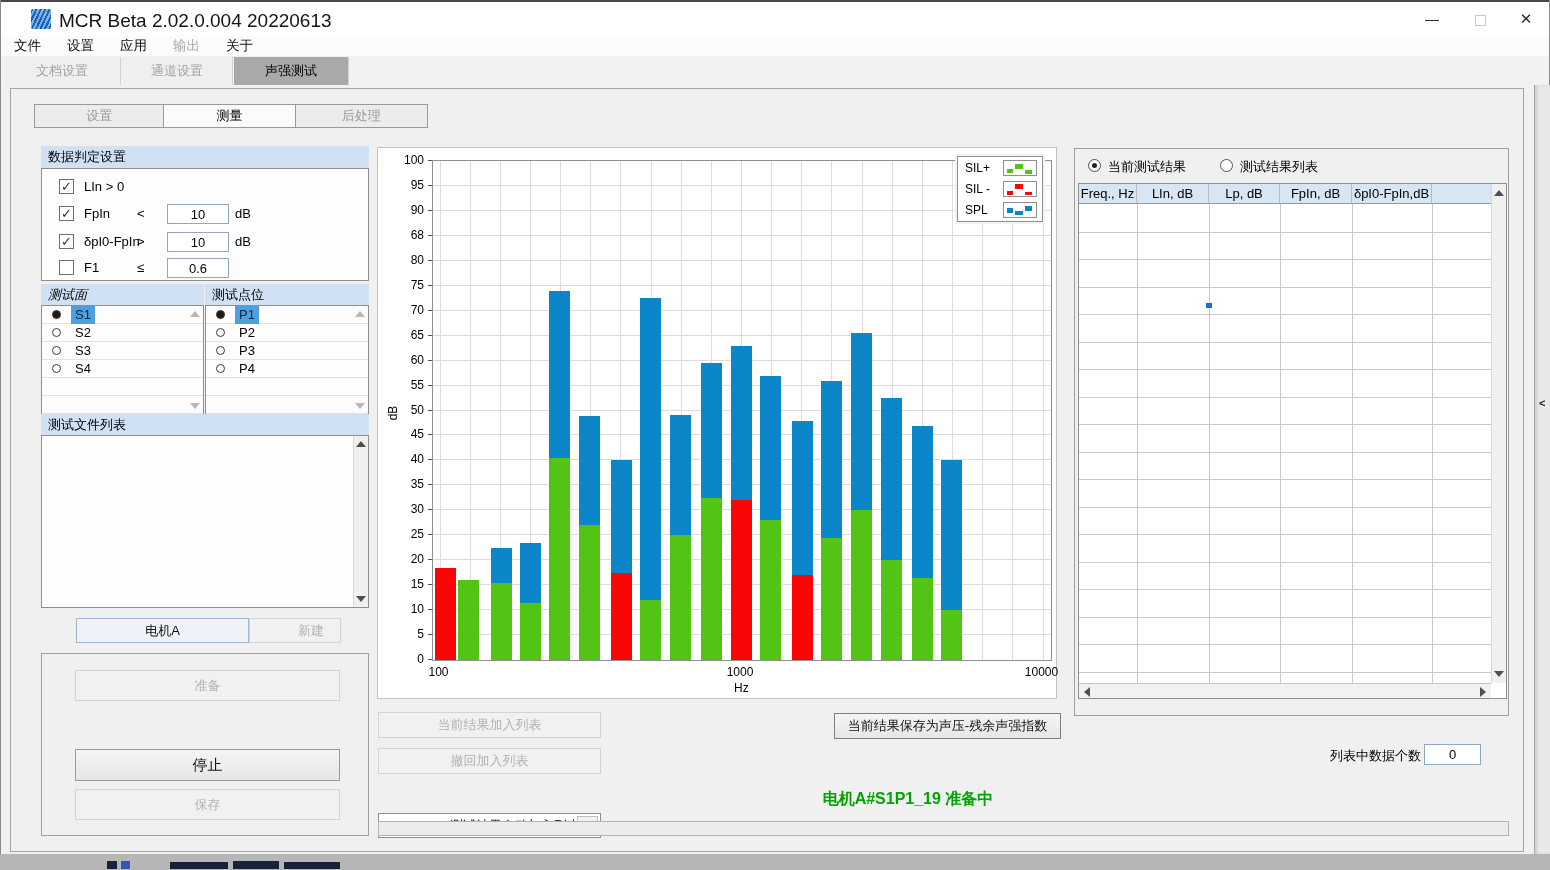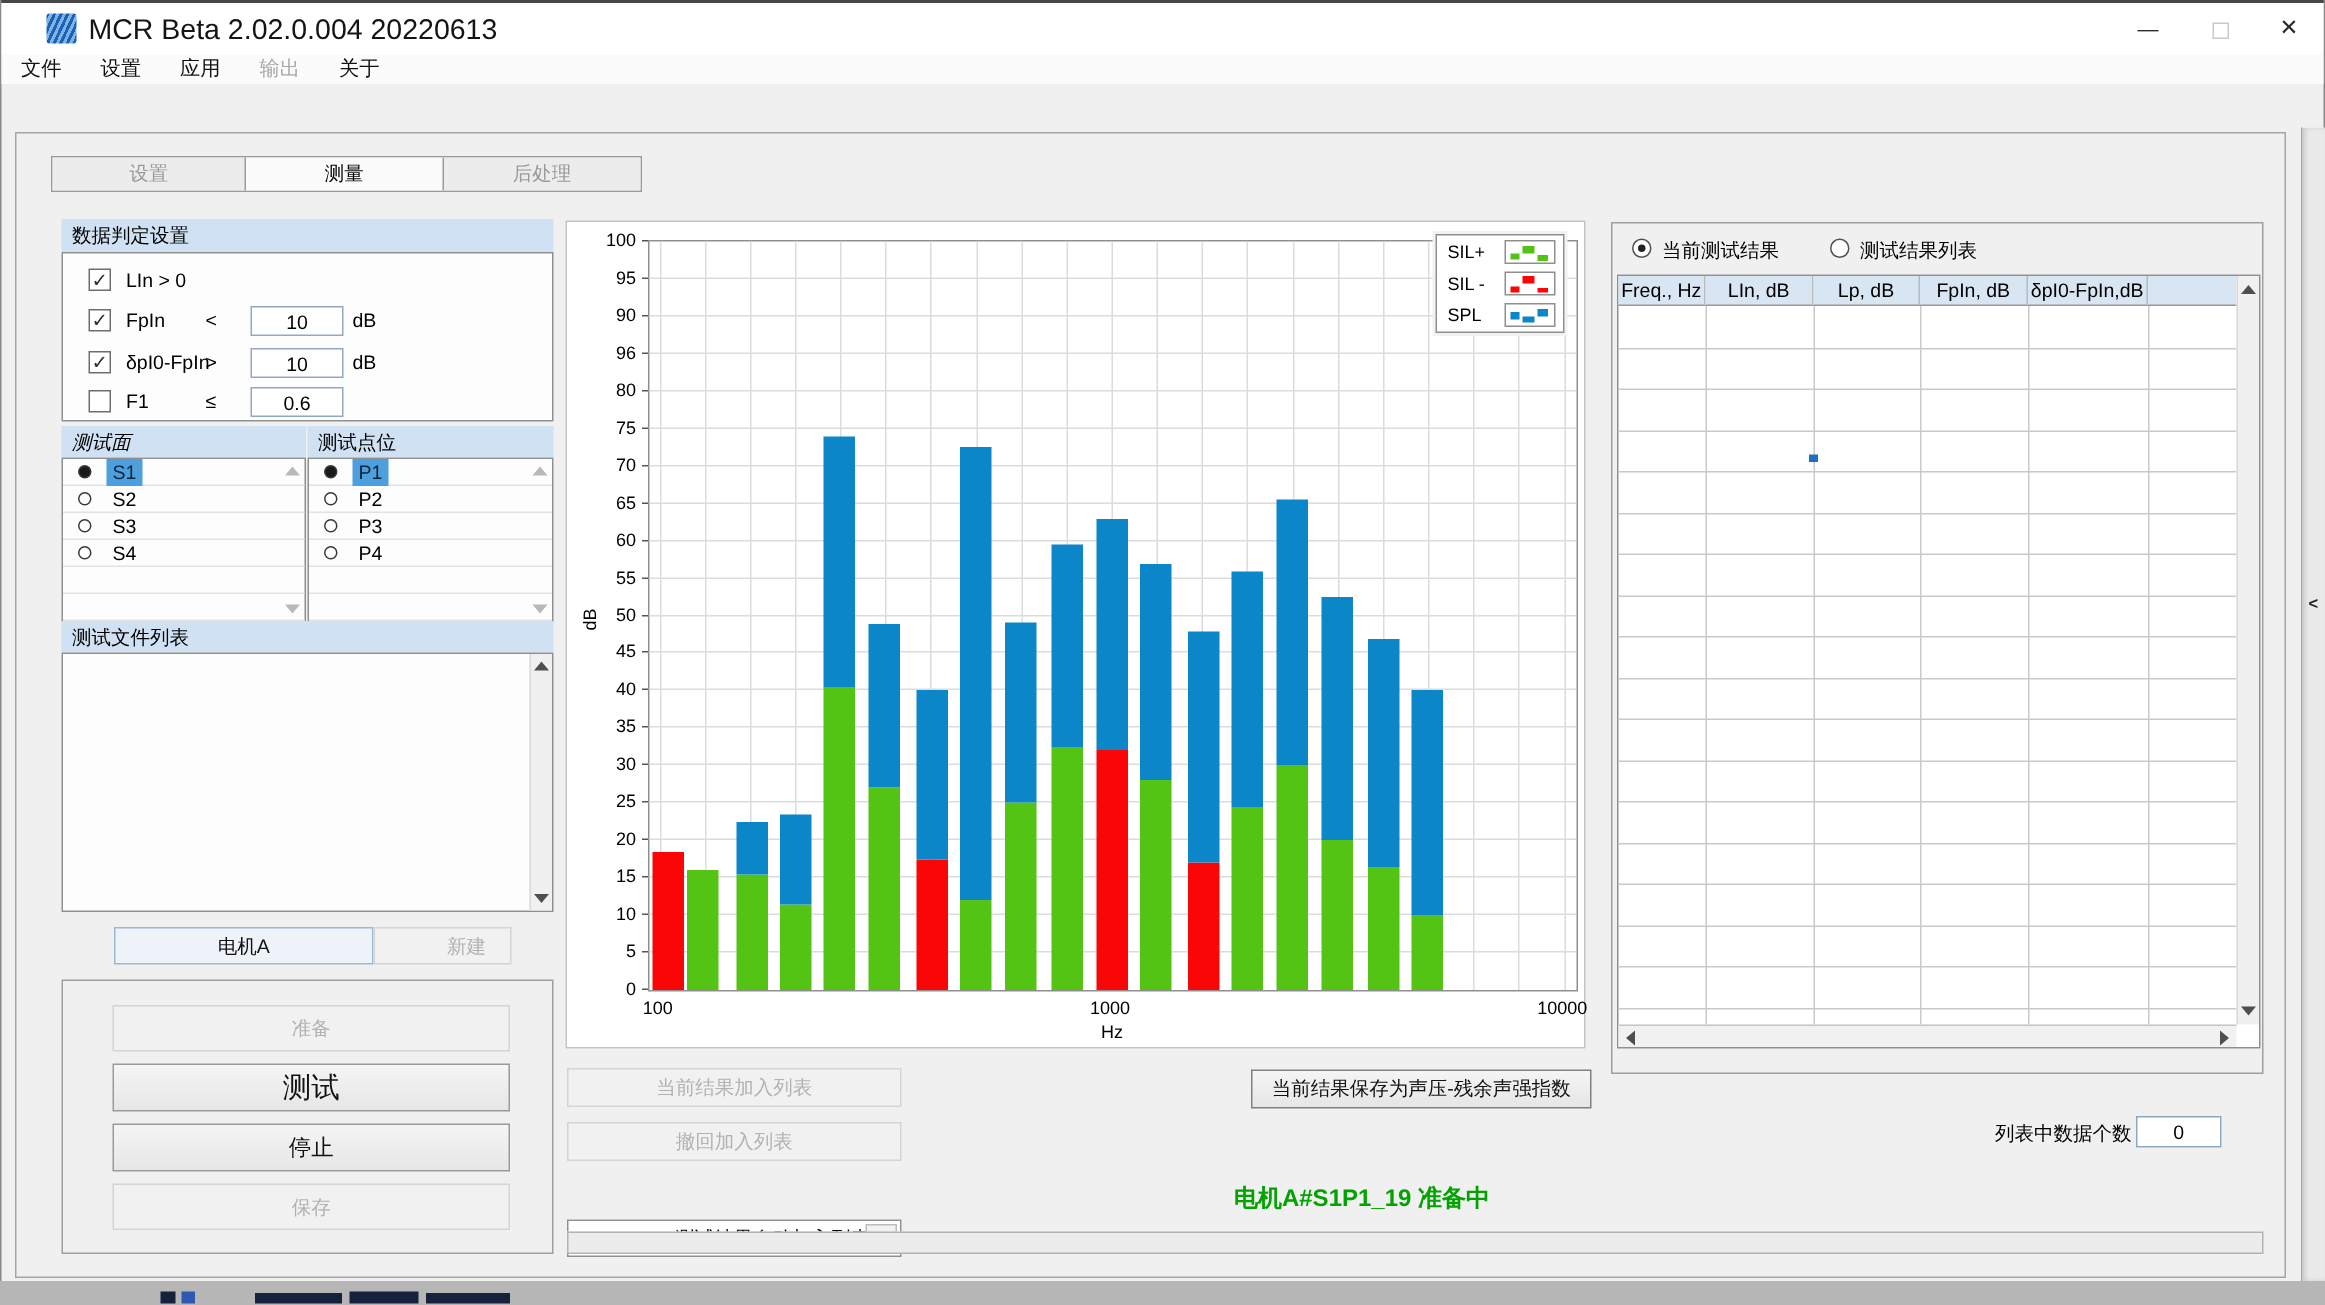--- a/index.html
+++ b/index.html
@@ -123,20 +123,25 @@
 
   <div class="titlebar">
     <div class="app-icon"></div>
     <div class="win-title">MCR Beta 2.02.0.004 20220613</div>
     <div class="wc min">—</div>
     <div class="wc max"><span class="maxbox"></span></div>
     <div class="wc close">✕</div>
   </div>
 
   <div class="menubar" id="menubar"><span class="menu-item">文件</span><span class="menu-item">设置</span><span class="menu-item">应用</span><span class="menu-item disabled">输出</span><span class="menu-item">关于</span></div>
+  <div class="tabstrip" id="tabstrip">
+      <div class="tab" style="left: 3px; width: 117px;">文档设置</div>
+      <div class="tab" style="left: 121px; width: 111px;">通道设置</div>
+      <div class="tab active" style="left: 233px; width: 115px;">声强测试</div>
+    </div>
 
   <div class="main">
     <div class="subtabs" id="subtabs">
         <div class="subtab" style="width: 130px;">设置</div>
         <div class="subtab active" style="width: 132px;">测量</div>
         <div class="subtab" style="width: 132px;">后处理</div>
       </div>
 
     <div class="hdr" style="left:30px;top:57px;width:328px;height:22px;">数据判定设置</div>
     <div class="criteria-box" id="criteriaBox">
@@ -211,21 +216,20 @@
         <div class="tri up"></div>
         <div class="tri down"></div>
       </div>
     </div>
 
     <button class="btn motor" style="left:65px;top:529px;width:173px;height:25px;">电机A</button>
     <button class="btn disabled" style="left:238px;top:529px;width:92px;height:25px;padding-left:32px;">新建</button>
 
     <div class="ctrl-group">
       <button class="btn disabled" style="left:33px;top:16px;width:265px;height:31px;">准备</button>
-      <button class="btn test-big" style="left:33px;top:55px;width:265px;height:32px;">测试</button>
       <button class="btn stop-big" style="left:33px;top:95px;width:265px;height:32px;">停止</button>
       <button class="btn disabled" style="left:33px;top:135px;width:265px;height:31px;">保存</button>
     </div>
 
     <div class="chart">
       <div class="plot" id="plot">
           <div class="gl-h" style="bottom: 25px;"></div>
           <div class="gl-h" style="bottom: 49.9px;"></div>
           <div class="gl-h" style="bottom: 74.9px;"></div>
           <div class="gl-h" style="bottom: 99.8px;"></div>
@@ -328,21 +332,21 @@
           <div class="ytick" style="left: 16px; top: 204.6px;">60</div>
           <div class="ymark" style="left: 50px; top: 211.6px;"></div>
           <div class="ytick" style="left: 16px; top: 179.7px;">65</div>
           <div class="ymark" style="left: 50px; top: 186.7px;"></div>
           <div class="ytick" style="left: 16px; top: 154.7px;">70</div>
           <div class="ymark" style="left: 50px; top: 161.7px;"></div>
           <div class="ytick" style="left: 16px; top: 129.8px;">75</div>
           <div class="ymark" style="left: 50px; top: 136.8px;"></div>
           <div class="ytick" style="left: 16px; top: 104.8px;">80</div>
           <div class="ymark" style="left: 50px; top: 111.8px;"></div>
-          <div class="ytick" style="left: 16px; top: 79.9px;">96</div>
+          <div class="ytick" style="left: 16px; top: 79.9px;">68</div>
           <div class="ymark" style="left: 50px; top: 86.9px;"></div>
           <div class="ytick" style="left: 16px; top: 54.9px;">90</div>
           <div class="ymark" style="left: 50px; top: 61.9px;"></div>
           <div class="ytick" style="left: 16px; top: 30px;">95</div>
           <div class="ymark" style="left: 50px; top: 37px;"></div>
           <div class="ytick" style="left: 16px; top: 5px;">100</div>
           <div class="ymark" style="left: 50px; top: 12px;"></div>
         </div>
       <div id="xticks">
           <div class="xtick" style="left: 60.5px; top: 517px;">100</div>

